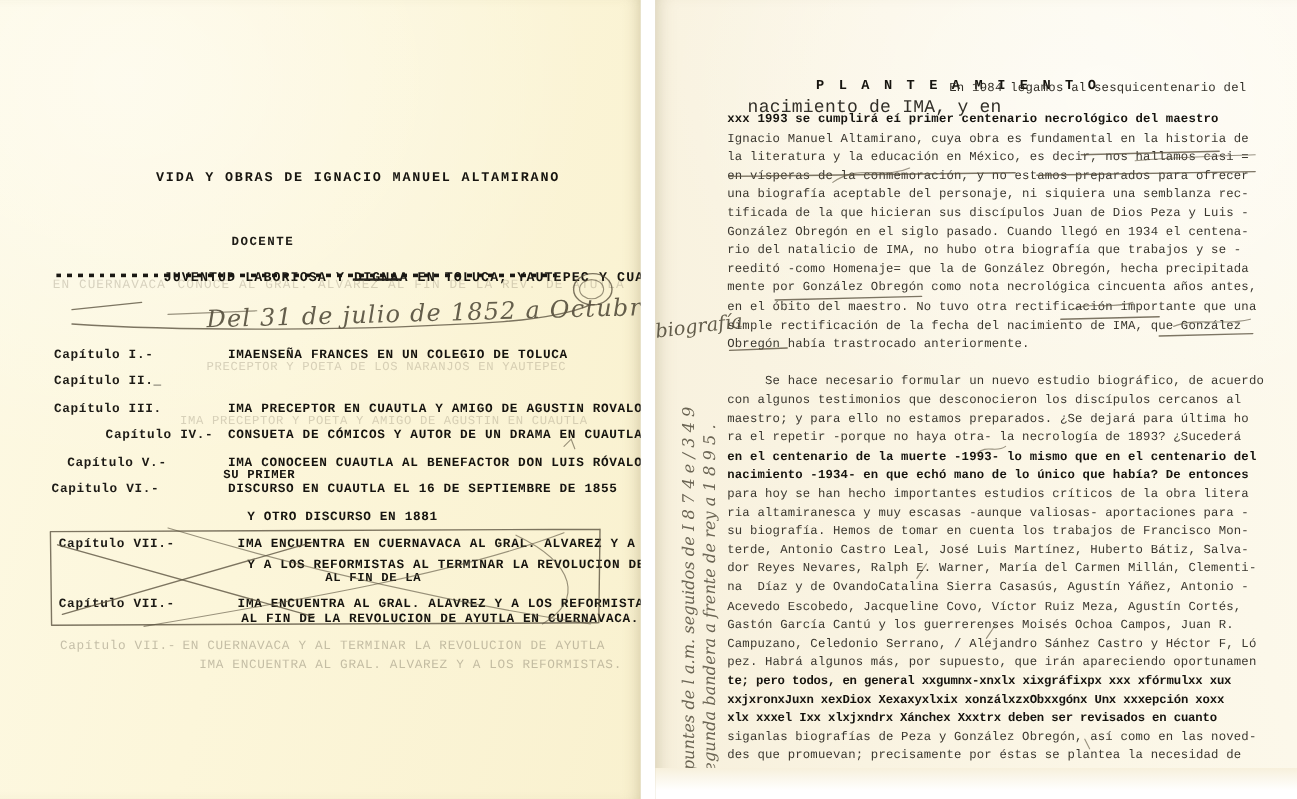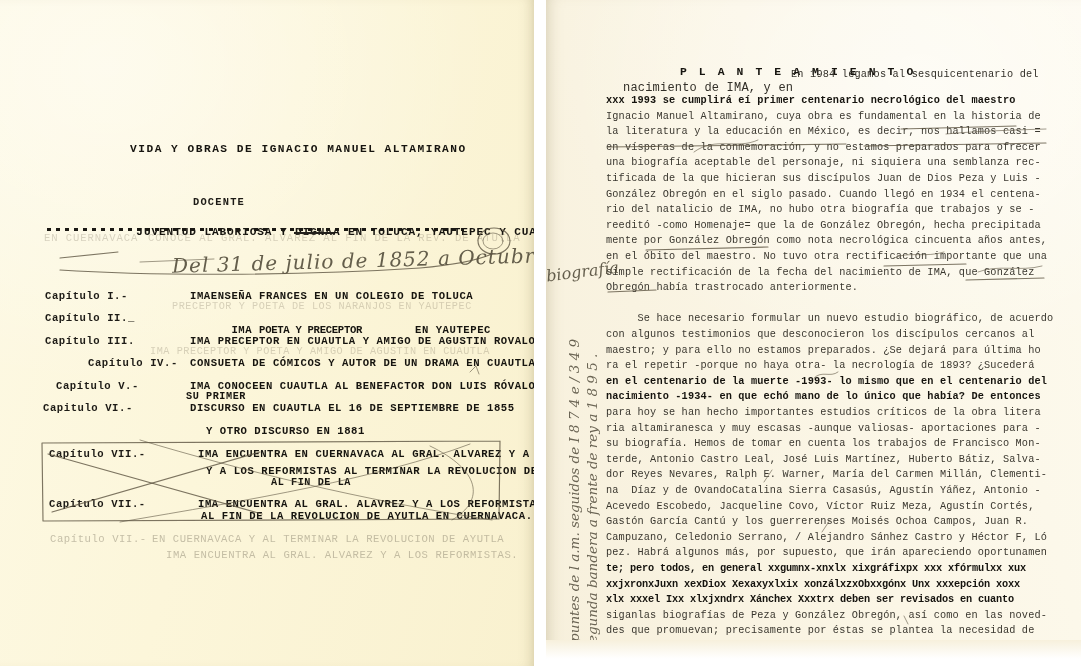--- a/index.html
+++ b/index.html
@@ -224,23 +224,20 @@
     <div class="typed ghost-faint" id="left-ghost1">EN CUERNAVACA</div>
     <div class="typed ghost-faint" id="left-ghost2">CONOCE AL GRAL. ALVAREZ AL FIN DE LA REV. DE ATUTLA</div>
 
     <div class="hand" id="hand-date">Del 31 de julio de 1852 a Octubre de 1855.</div>
 
     <div class="typed medium chap" style="left:45px; top:290px;">Capítulo I.-</div>
     <div class="typed bold chap" style="left:144px; top:290px;">IMAENSEÑA FRANCES EN UN COLEGIO DE TOLUCA</div>
     <div class="typed ghost-faint chap-sub" style="left:172px; top:301px;">PRECEPTOR Y POETA DE LOS NARANJOS EN YAUTEPEC</div>
 
     <div class="typed medium chap" style="left:45px; top:312px;">Capítulo II._</div>
-    <div class="typed chap" style="left:144px; top:312px;">
-      <span class="bold">IMA </span><span class="overtype">POETA Y PRECEPTOR</span><span class="bold"> EN YAUTEPEC</span>
-    </div>
 
     <div class="typed medium chap" style="left:45px; top:335px;">Capítulo III.</div>
     <div class="typed bold chap" style="left:144px; top:335px;">IMA PRECEPTOR EN CUAUTLA Y AMIGO DE AGUSTIN ROVALO</div>
     <div class="typed ghost-faint chap-sub" style="left:150px; top:346px;">IMA PRECEPTOR Y POETA Y AMIGO DE AGUSTIN EN CUAUTLA</div>
 
     <div class="typed medium chap" style="left:45px; top:357px;padding-left:43px;">Capítulo IV.-</div>
     <div class="typed bold chap" style="left:144px; top:357px;">CONSUETA DE CÓMICOS Y AUTOR DE UN DRAMA EN CUAUTLA</div>
 
     <div class="typed medium chap" style="left:56px; top:380px;">Capítulo V.-</div>
     <div class="typed bold chap" style="left:144px; top:380px;">IMA CONOCEEN CUAUTLA AL BENEFACTOR DON LUIS RÓVALO</div>
@@ -287,21 +284,21 @@
       <path class="ink-thin" d="M 470 372 L 476 366 L 479 374"></path>
     </svg>
   </div>
 
   <div class="gutter"></div>
 
   <div class="page page-right">
 
     <div class="typed bold" style="left:88px; top:66px; font-size:11.4px; letter-spacing:2.6px;">P L A N T E A M I E N T O</div>
     <div class="typed normal" style="left:245px; top:68px; font-size:10.25px;">En 1984 legamos al sesquicentenario del</div>
-    <div class="typed normal" style="left:60px; top:81px; font-size:12px;padding-left:17px;">nacimiento de IMA, y en</div>
+    <div class="typed normal" style="left:60px; top:81px; font-size:15px;padding-left:17px;">nacimiento de IMA, y en</div>
 
     <div id="right-body">
         <div class="typed rline strongish" style="left: 60px; top: 95px; font-weight: 700;">xxx 1993 se cumplirá eí primer centenario necrológico del maestro</div>
         <div class="typed rline lightish" style="left: 60px; top: 110.6px;">Ignacio Manuel Altamirano, cuya obra es fundamental en la historia de</div>
         <div class="typed rline lightish" style="left: 60px; top: 126.2px;">la literatura y la educación en México, es decir, nos hallamos casi =</div>
         <div class="typed rline lightish" style="left: 60px; top: 141.8px;">en vísperas de la conmemoración, y no estamos preparados para ofrecer</div>
         <div class="typed rline lightish" style="left: 60px; top: 157.4px;">una biografía aceptable del personaje, ni siquiera una semblanza rec-</div>
         <div class="typed rline lightish" style="left: 60px; top: 173px;">tificada de la que hicieran sus discípulos Juan de Dios Peza y Luis -</div>
         <div class="typed rline lightish" style="left: 60px; top: 188.6px;">González Obregón en el siglo pasado. Cuando llegó en 1934 el centena-</div>
         <div class="typed rline lightish" style="left: 60px; top: 204.2px;">rio del natalicio de IMA, no hubo otra biografía que trabajos y se -</div>

